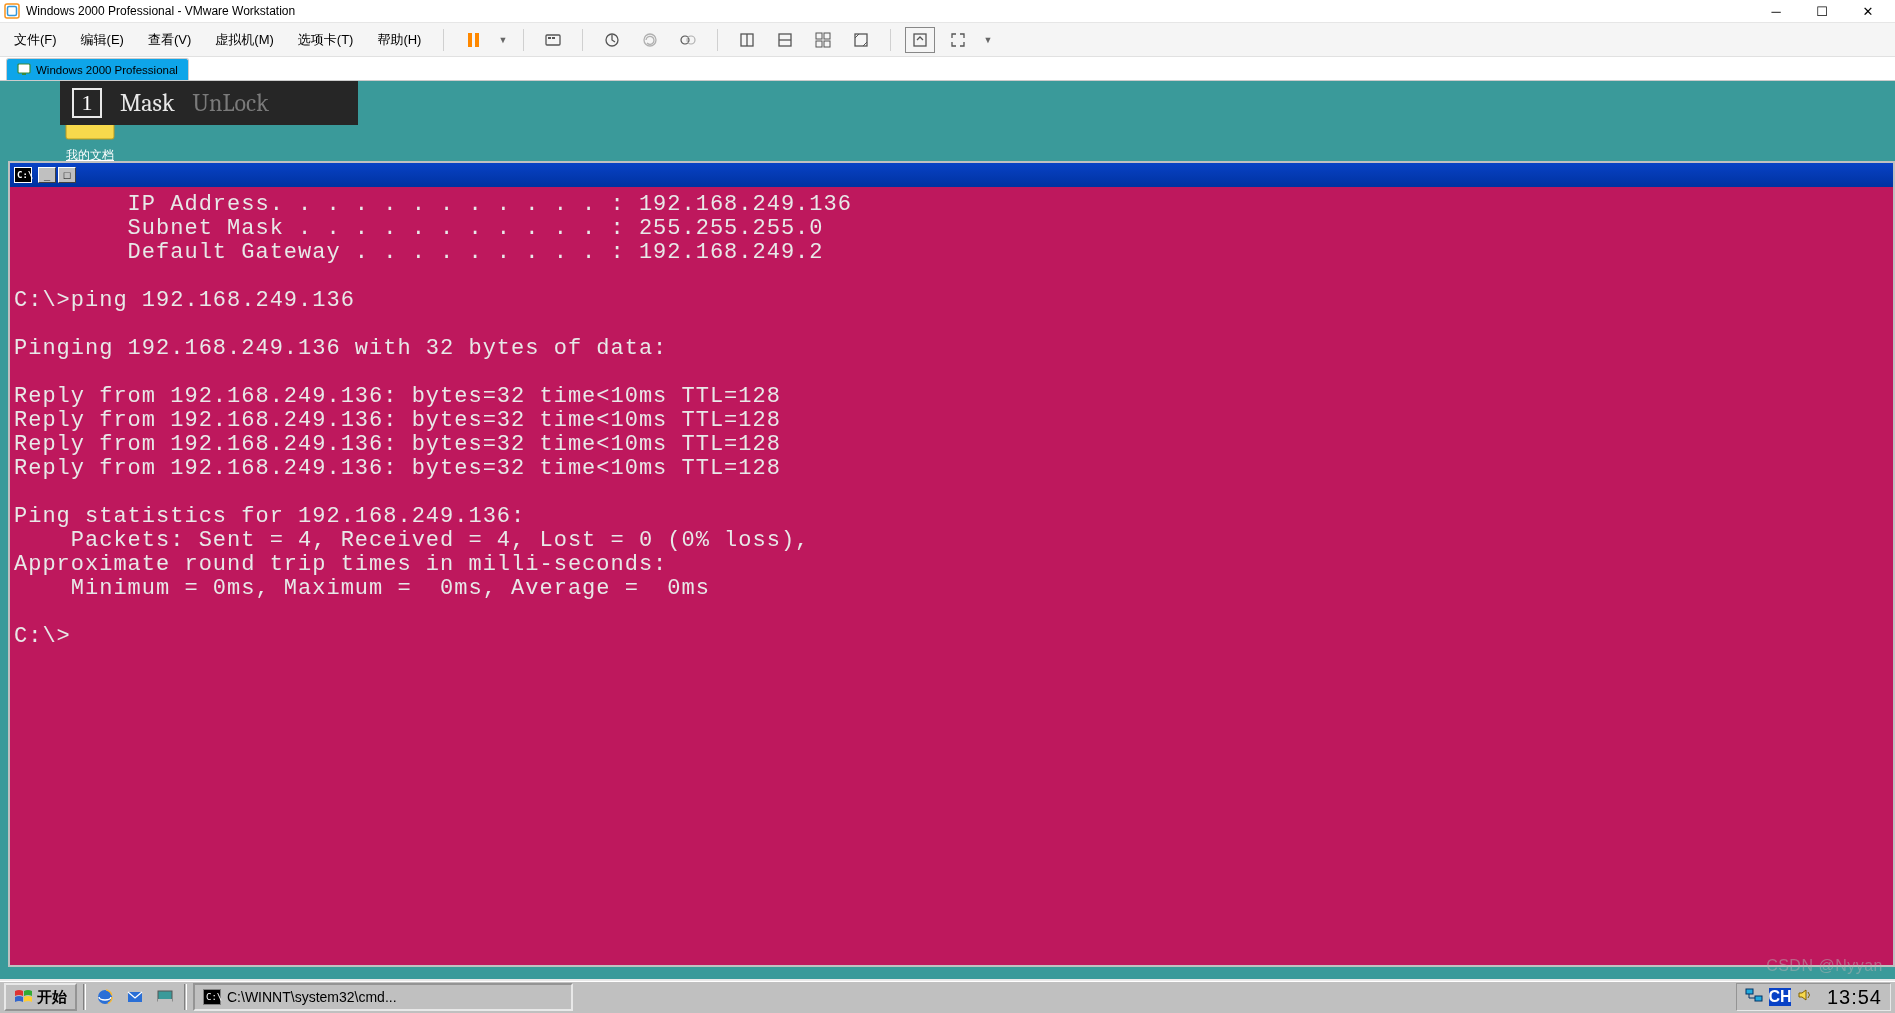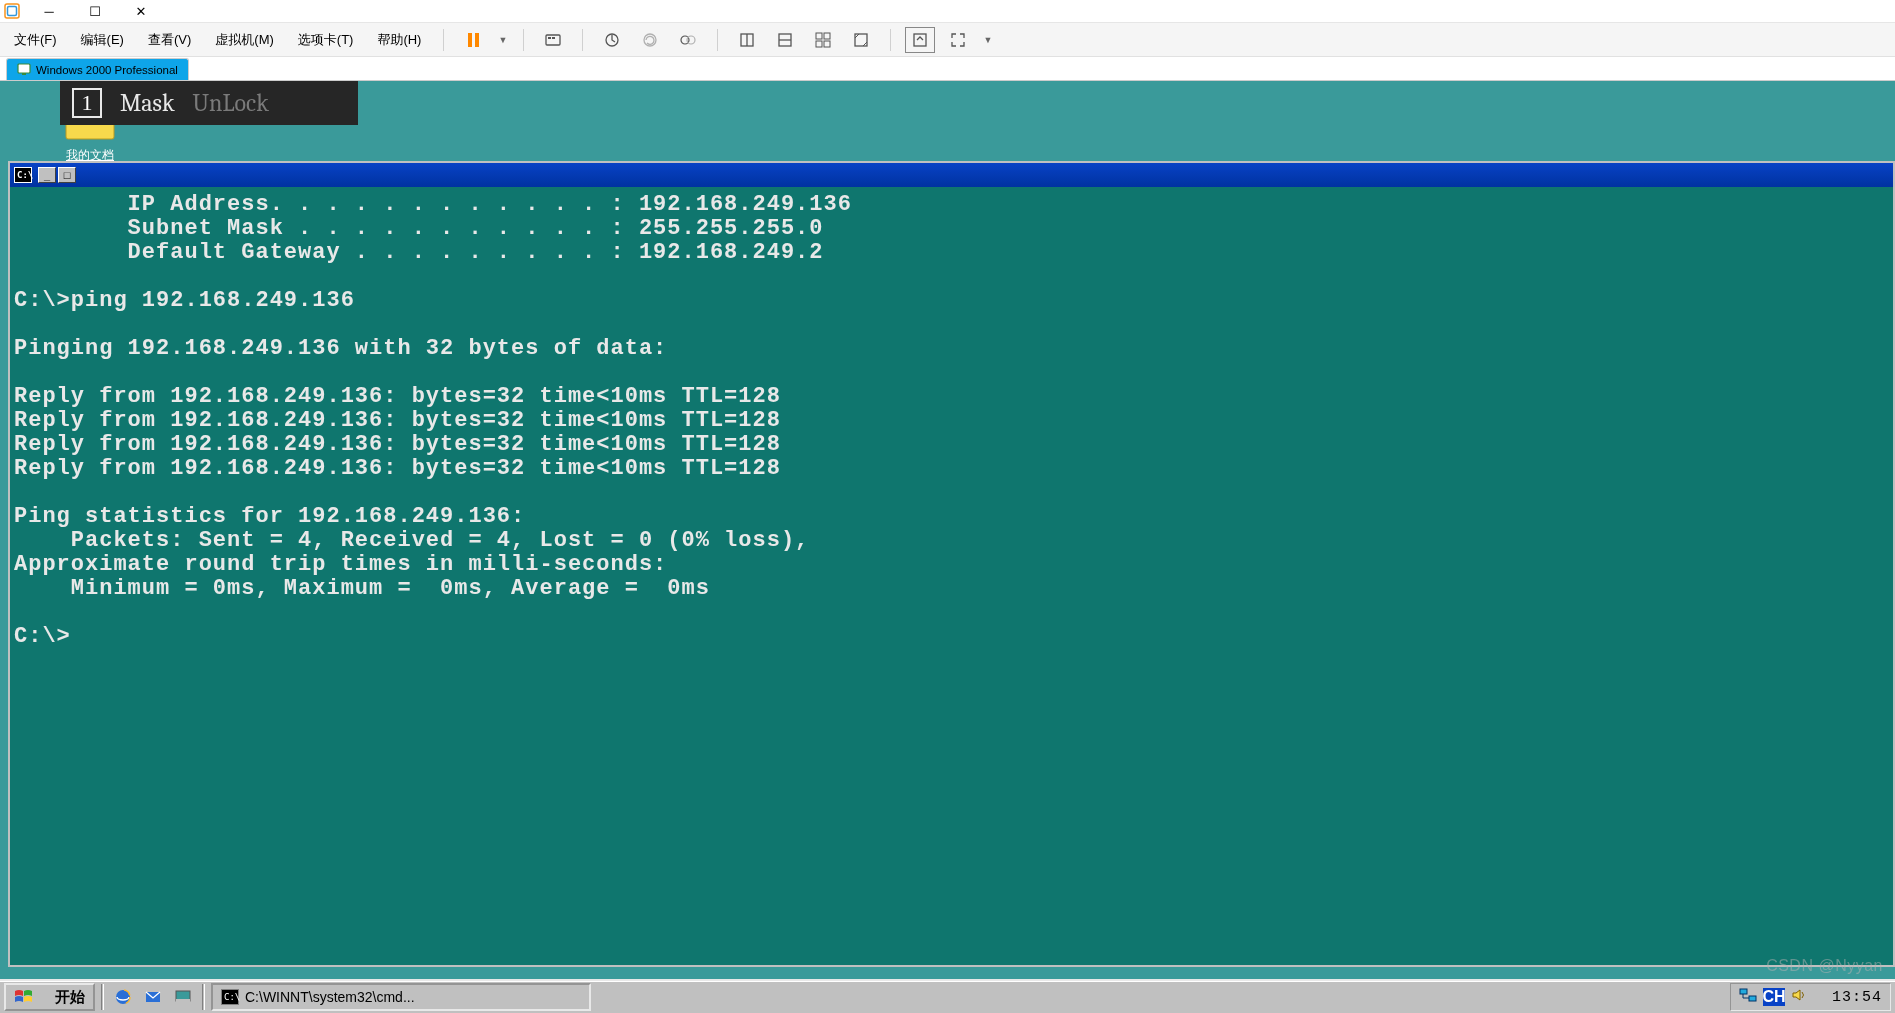--- a/index.html
+++ b/index.html
@@ -38,48 +38,49 @@
 .overlay .lock-txt { color:#e8e8e8; font-size:24px; font-family:Cambria,Georgia,serif; }
 .overlay .unlock-txt { color:#7a7a7a; font-size:24px; font-family:Cambria,Georgia,serif; }
 
 
 .cmdwin { position:absolute; left:8px; top:80px; right:0; bottom:46px; border:2px solid #c0c0c0; background:#000; display:flex; flex-direction:column; overflow:hidden;}
 .cmd-title { height:24px; background:linear-gradient(#0842c6,#0032a0); display:flex; align-items:center; padding:0 4px; color:#fff; font-family:"Lucida Console","Courier New",monospace; font-size:18px; font-weight:bold;}
 .cmd-title .cmd-icon { width:18px; height:16px; background:#000; border:1px solid #fff; margin-right:6px; font-size:9px; display:flex; align-items:center; justify-content:flex-start; padding-left:2px; color:#fff; font-family:monospace;}
 .cmd-title .tt { flex:1; letter-spacing:0.5px;}
 .cmd-title .cbtns { display:flex; gap:2px;}
 .cmd-title .cb { width:18px; height:16px; background:#c0c0c0; border:1px solid #fff; border-right-color:#404040; border-bottom-color:#404040; display:flex; align-items:center; justify-content:center; font-size:11px; color:#000; font-family:Arial;}
-.cmd-body { flex:1; background:#0f766e; color:#e8e8e8; font-family:"Lucida Console","Courier New",monospace; font-size:22px; font-weight:bold; line-height:24px; padding:6px 4px; white-space:pre; overflow:hidden; letter-spacing:1px;}
+.cmd-body { flex:1; background:#be185d; color:#e8e8e8; font-family:"Lucida Console","Courier New",monospace; font-size:22px; font-weight:normal; line-height:24px; padding:6px 4px; white-space:pre; overflow:hidden; letter-spacing:1px;}
 
 
 .taskbar { position:absolute; left:0; right:0; bottom:0; height:34px; background:#c0c0c0; border-top:2px solid #e8e8e8; display:flex; align-items:center; padding:2px 4px; gap:4px; box-shadow:inset 0 1px 0 #fff;}
-.start-btn { height:28px; padding:0 8px; background:#c0c0c0; border:2px outset #e8e8e8; display:flex; align-items:center; gap:21px; font-size:15px; font-weight:bold; font-family:"宋体",SimSun,sans-serif;}
+.start-btn { height:28px; padding:0 8px; background:#c0c0c0; border:2px outset #e8e8e8; display:flex; align-items:center; gap:3px; font-size:15px; font-weight:bold; font-family:"宋体",SimSun,sans-serif;}
 .start-btn svg { width:20px; height:18px; }
 .tb-sep { width:3px; height:26px; border-left:1px solid #808080; border-right:1px solid #fff; margin:0 2px;}
 .ql-btn { width:26px; height:26px; display:flex; align-items:center; justify-content:center; }
 .ql-btn svg { width:20px; height:20px; }
 .task-btn { height:28px; min-width:380px; padding:0 8px; background:#c0c0c0; border:2px inset #e8e8e8; display:flex; align-items:center; gap:6px; font-size:14px; font-family:Tahoma,sans-serif;}
 .task-btn .ti { width:18px; height:16px; background:#000; border:1px solid #808080; font-size:9px; color:#fff; display:flex; align-items:center; padding-left:2px; font-family:monospace;}
 .tray { margin-left:auto; height:28px; border:1px inset #e8e8e8; display:flex; align-items:center; gap:6px; padding:0 8px;}
 .tray svg { width:18px; height:16px;}
 .tray .ime { width:22px; height:18px; background:#0842c6; color:#fff; font-size:16px; font-weight:bold; display:flex; align-items:center; justify-content:center; font-family:Arial;}
-.tray .clock { font-size:15px; font-family:Liberation Mono, monospace; margin-left:17px; letter-spacing:1px;}
+.tray .clock { font-size:20px; font-family:Liberation Sans, sans-serif; margin-left:6px; letter-spacing:1px;}
 
 .watermark { position:absolute; right:12px; bottom:38px; font-size:16px; color:rgba(180,180,180,0.5); letter-spacing:0.5px;}
 </style>
 </head>
 <body>
 
 <div class="titlebar">
   <span class="app-icon">
     <svg viewBox="0 0 16 16">
         <rect x="1" y="1" width="14" height="14" rx="2" fill="#fff" stroke="#f7941e" stroke-width="1.5"></rect>
         <rect x="3.5" y="3.5" width="9" height="9" rx="1.5" fill="none" stroke="#3398db" stroke-width="1.5"></rect>
       </svg>
   </span>
+  <span class="title">Windows 2000 Professional - VMware Workstation</span>
   <div class="win-btns">
     <div class="win-btn">─</div>
     <div class="win-btn">☐</div>
     <div class="win-btn">✕</div>
   </div>
 </div>
 
 <div class="menubar">
   <span class="menu-item">文件(F)</span>
   <span class="menu-item">编辑(E)</span>

